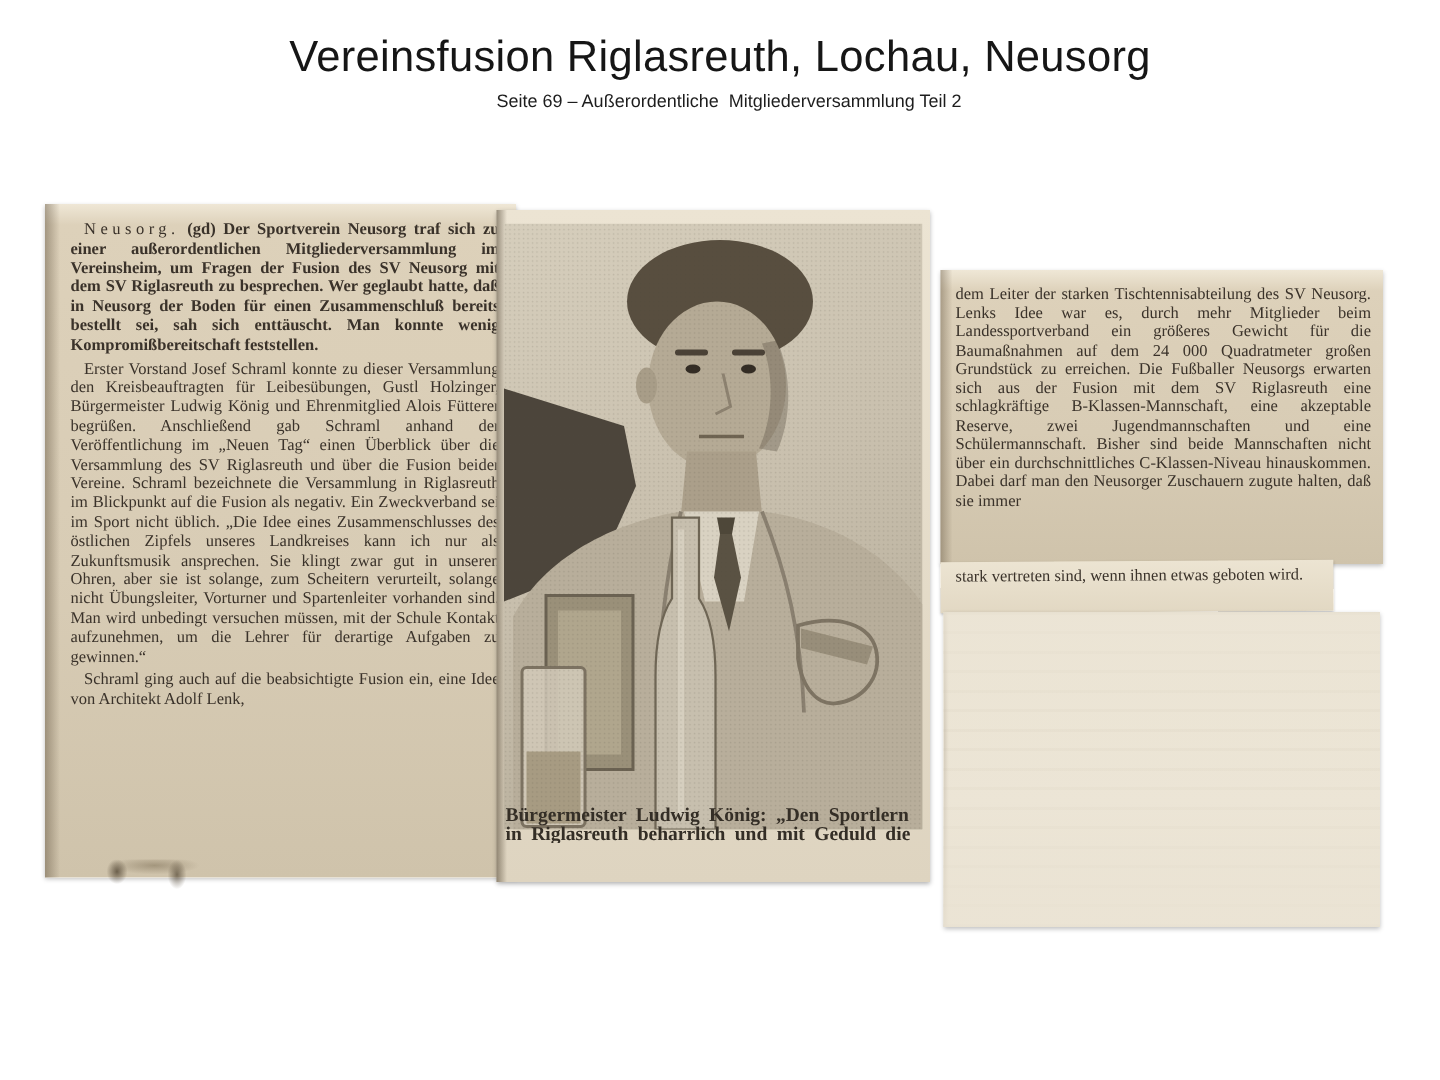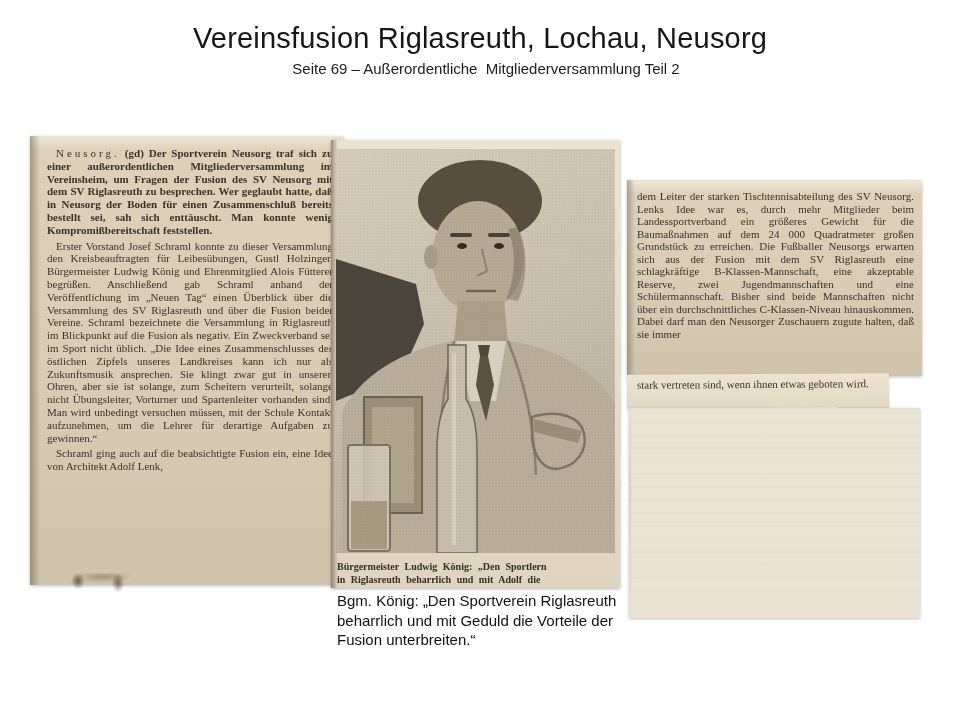--- a/index.html
+++ b/index.html
@@ -3,21 +3,21 @@
 <meta charset="utf-8">
 <style>
   html,body{margin:0;padding:0;background:#fff;}
   .slide{position:relative;width:960px;height:720px;background:#ffffff;overflow:hidden;
          font-family:"Liberation Sans",sans-serif;}
 
   
   .title{position:absolute;top:22px;left:0;right:0;text-align:center;
          font-size:29px;font-weight:400;color:#161616;letter-spacing:.2px;}
   .subtitle{position:absolute;top:60px;left:12px;right:0;text-align:center;
-            font-size:15px;color:#1d1d1d;white-space:pre-wrap;}
+            font-size:12px;color:#1d1d1d;white-space:pre-wrap;}
 
   
   .paper{background:linear-gradient(180deg,#efe7d6 0,#ddd1ba 14px,#d8ccb5 55%,#cfc3ab 100%);
          box-shadow:0 1px 3px rgba(0,0,0,.25);}
   .news{font-family:"Liberation Serif",serif;color:#3a322a;text-align:justify;}
 
   
   .clip-left{position:absolute;left:30px;top:136px;width:314px;height:449px;}
   .clip-left::before{content:"";position:absolute;left:0;top:0;bottom:0;width:10px;
          background:linear-gradient(90deg,rgba(92,78,58,.45),rgba(92,78,58,0));}
@@ -32,22 +32,22 @@
   .cl-inner p.bold{font-weight:bold;}
   .lead{font-weight:normal;letter-spacing:3px;}
 
   
   .clip-photo{position:absolute;left:331px;top:140px;width:289px;height:448px;
          background:linear-gradient(180deg,#ece4d3,#ded4c0);
          box-shadow:0 1px 3px rgba(0,0,0,.3);}
   .clip-photo::before{content:"";position:absolute;left:0;top:0;bottom:0;width:7px;
          background:linear-gradient(90deg,rgba(80,68,50,.55),rgba(80,68,50,0));}
   .photo-img{position:absolute;left:5px;top:9px;width:279px;height:404px;display:block;}
-  .photo-cap{position:absolute;left:6px;right:5px;top:420px;height:26px;overflow:hidden;
-         font-family:"Liberation Serif",serif;font-weight:bold;font-size:10px;line-height:13px;
+  .photo-cap{position:absolute;left:6px;right:5px;top:396px;height:26px;overflow:hidden;
+         font-family:"Liberation Serif",serif;font-weight:bold;font-size:13px;line-height:13px;
          color:#342e26;word-spacing:3px;}
 
   
   .clip-right{position:absolute;left:627px;top:140px;width:295px;height:438px;margin-top:40px;}
   .cr-text{position:absolute;left:0;top:0;width:277px;height:182px;padding:10px 8px 4px 10px;
          font-size:11px;line-height:12.5px;}
   .cr-text::before{content:"";position:absolute;left:0;top:0;bottom:0;width:8px;
          background:linear-gradient(90deg,rgba(92,78,58,.4),rgba(92,78,58,0));}
   .cr-strip{position:absolute;left:0;top:194px;width:244px;height:30px;padding:4px 8px 0 10px;
          background:linear-gradient(180deg,#ece4d2,#e2d8c3);
@@ -117,27 +117,24 @@
       <rect x="28" y="248" width="58" height="116" fill="#9a9079" stroke="#6b6252" stroke-width="2"></rect>
       <rect x="36" y="258" width="42" height="96" fill="#b0a68d"></rect>
       <path d="M112,196 L112,250 C104,262 101,282 101,302 L101,404 L141,404 L141,302 C141,282 138,262 130,250 L130,196 Z" fill="#c7bfae" stroke="#6f6655" stroke-width="1.5"></path>
       <rect x="116" y="204" width="4" height="192" fill="#ddd6c6" opacity="0.7"></rect>
       <rect x="12" y="296" width="42" height="106" rx="3" fill="rgba(210,202,186,.85)" stroke="#7c7261" stroke-width="2"></rect>
       <rect x="15" y="352" width="36" height="48" fill="#a79b82"></rect>
       <rect x="0" y="0" width="279" height="404" fill="url(#ht)"></rect>
     </svg>
     <div class="photo-cap">
       <div>Bürgermeister Ludwig König: „Den Sportlern</div>
-      <div>in Riglasreuth beharrlich und mit Adolf die</div>
+      <div>in Riglasreuth beharrlich und mit Geduld die</div>
     </div>
   </div>
 
   <div class="clip-right">
     <div class="cr-text paper news">dem Leiter der starken Tischtennisabteilung des SV Neusorg. Lenks Idee war es, durch mehr Mitglieder beim Landessportverband ein größeres Gewicht für die Baumaßnahmen auf dem 24 000 Quadratmeter großen Grundstück zu erreichen. Die Fußballer Neusorgs erwarten sich aus der Fusion mit dem SV Riglasreuth eine schlagkräftige B-Klassen-Mannschaft, eine akzeptable Reserve, zwei Jugendmannschaften und eine Schülermannschaft. Bisher sind beide Mannschaften nicht über ein durchschnittliches C-Klassen-Niveau hinauskommen. Dabei darf man den Neusorger Zuschauern zugute halten, daß sie immer</div>
     <div class="cr-strip news">stark vertreten sind, wenn ihnen etwas geboten wird.</div>
     <div class="cr-blank"></div>
   </div>
 
-  <div class="slide-cap">Bgm. König:  „Den Sportverein Riglasreuth
-beharrlich und mit Geduld die Vorteile der
-Fusion unterbreiten.“</div>
 
 </div>
 
 </body></html>

